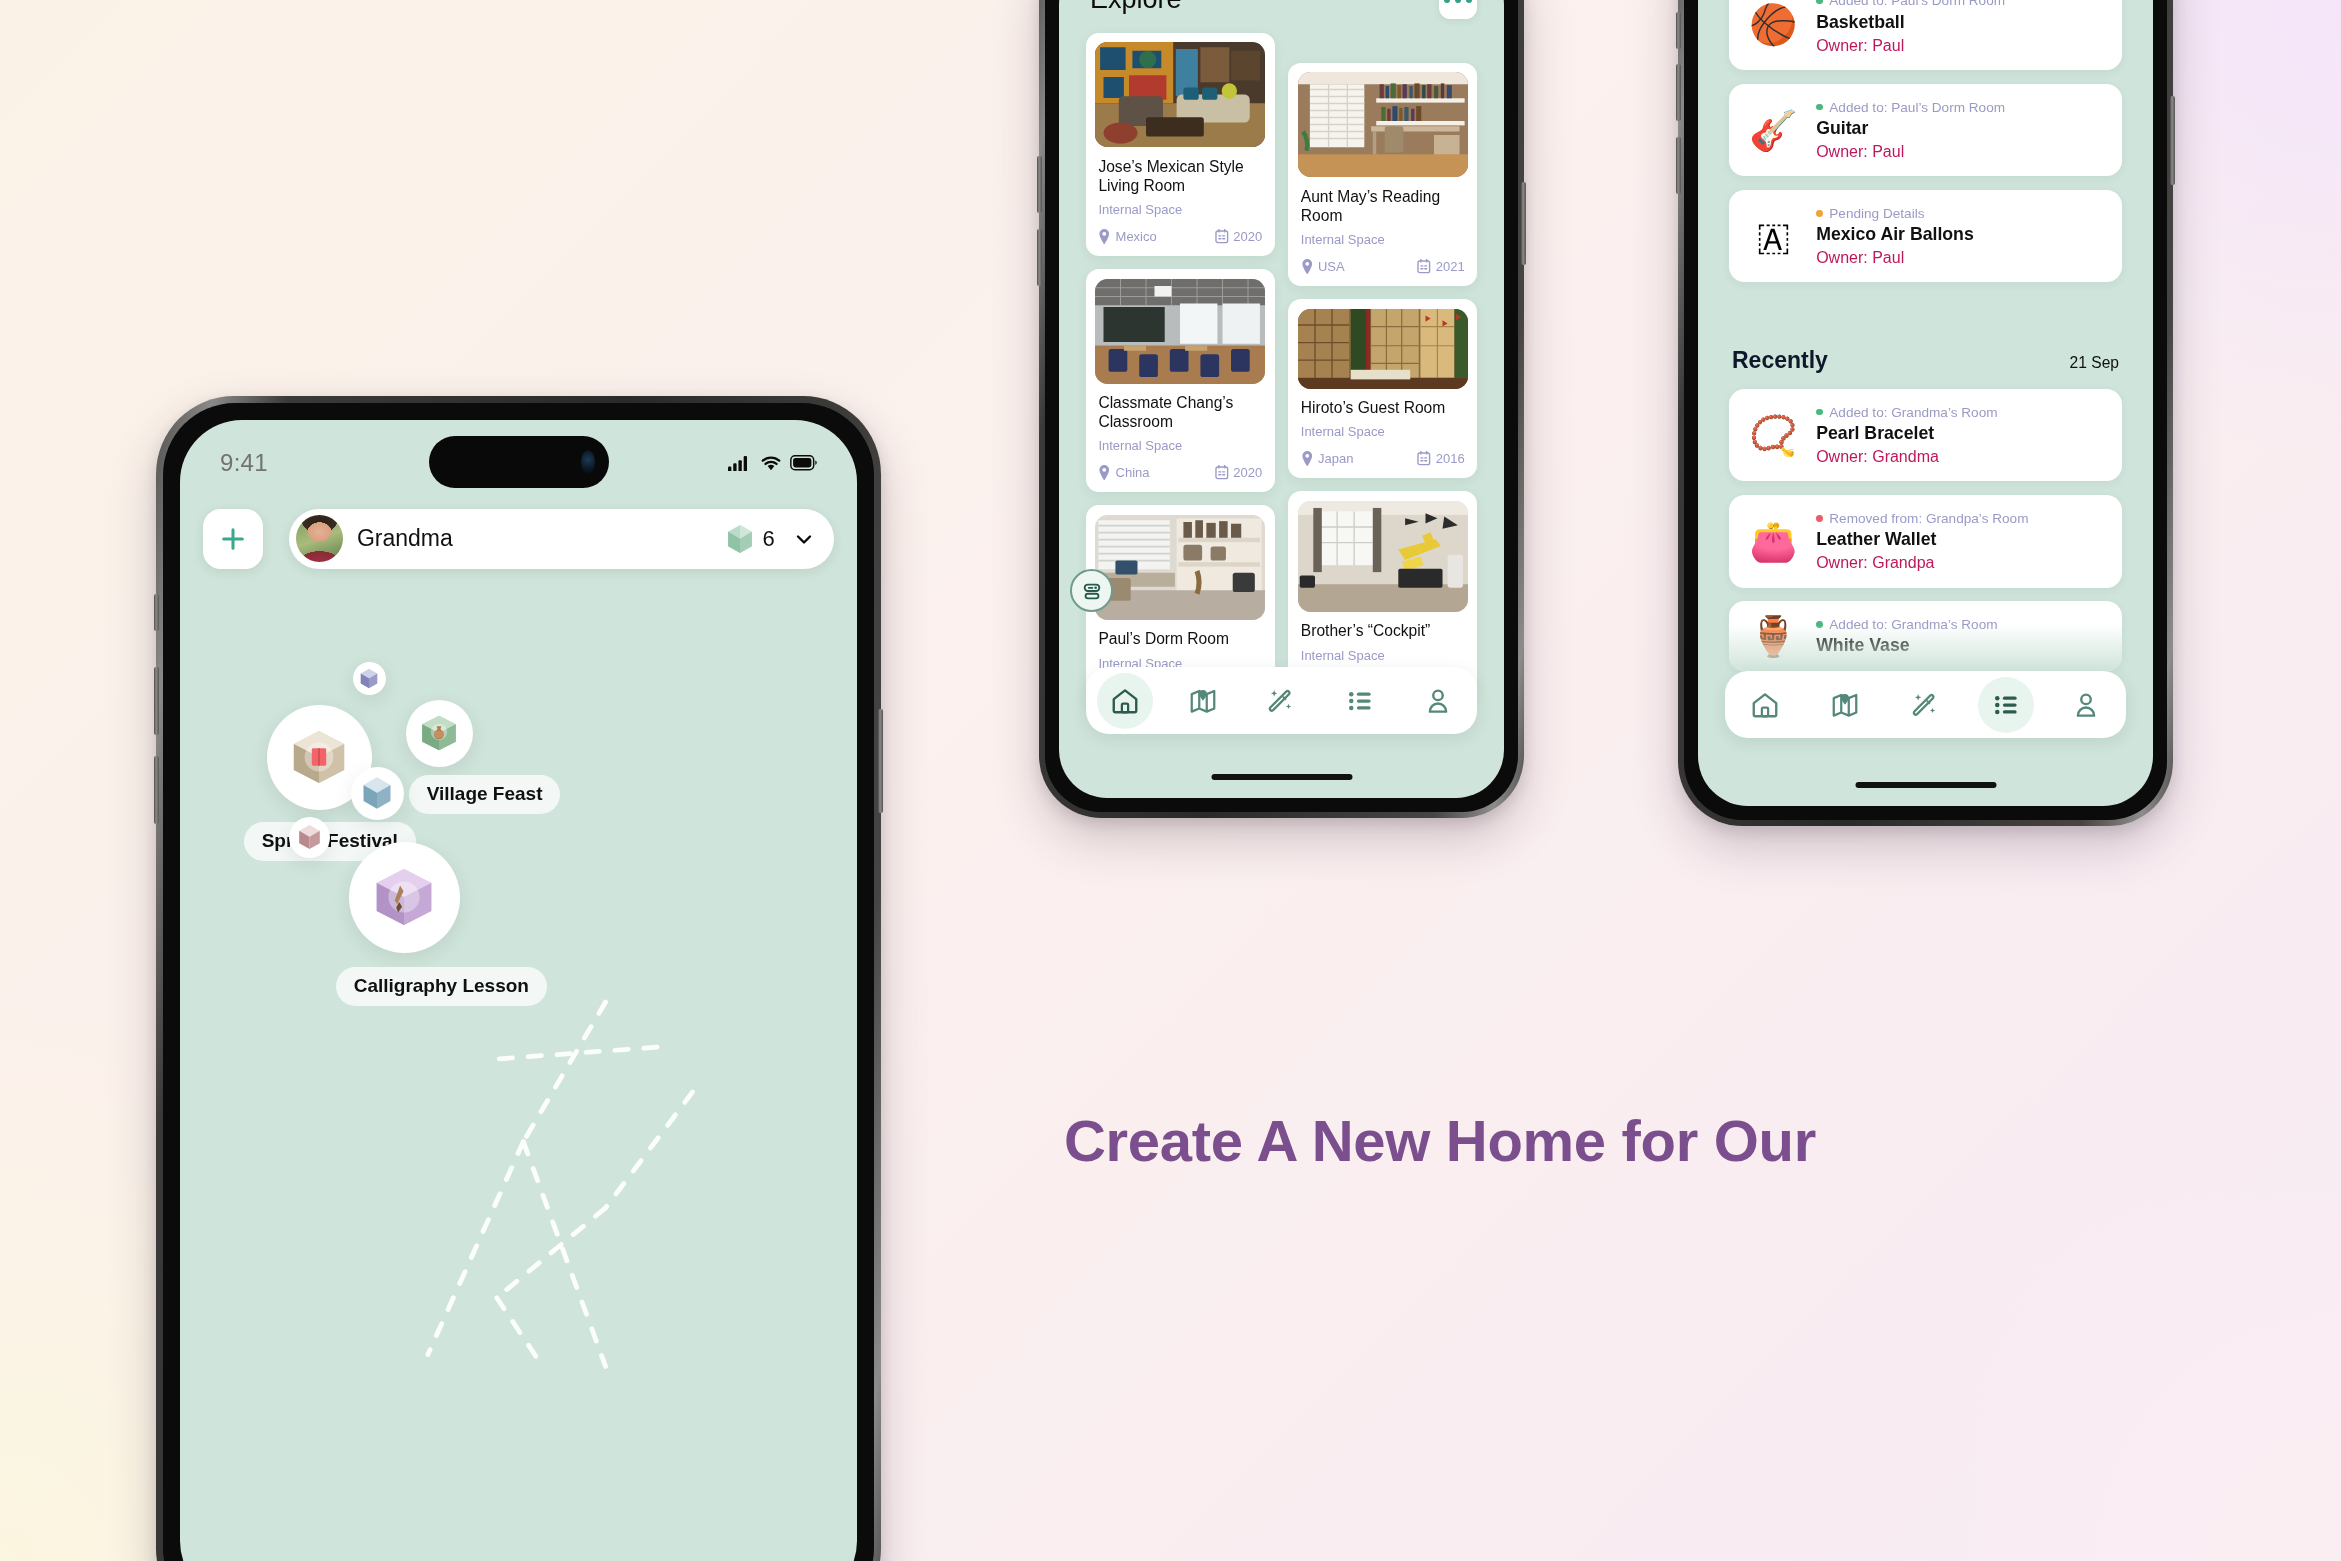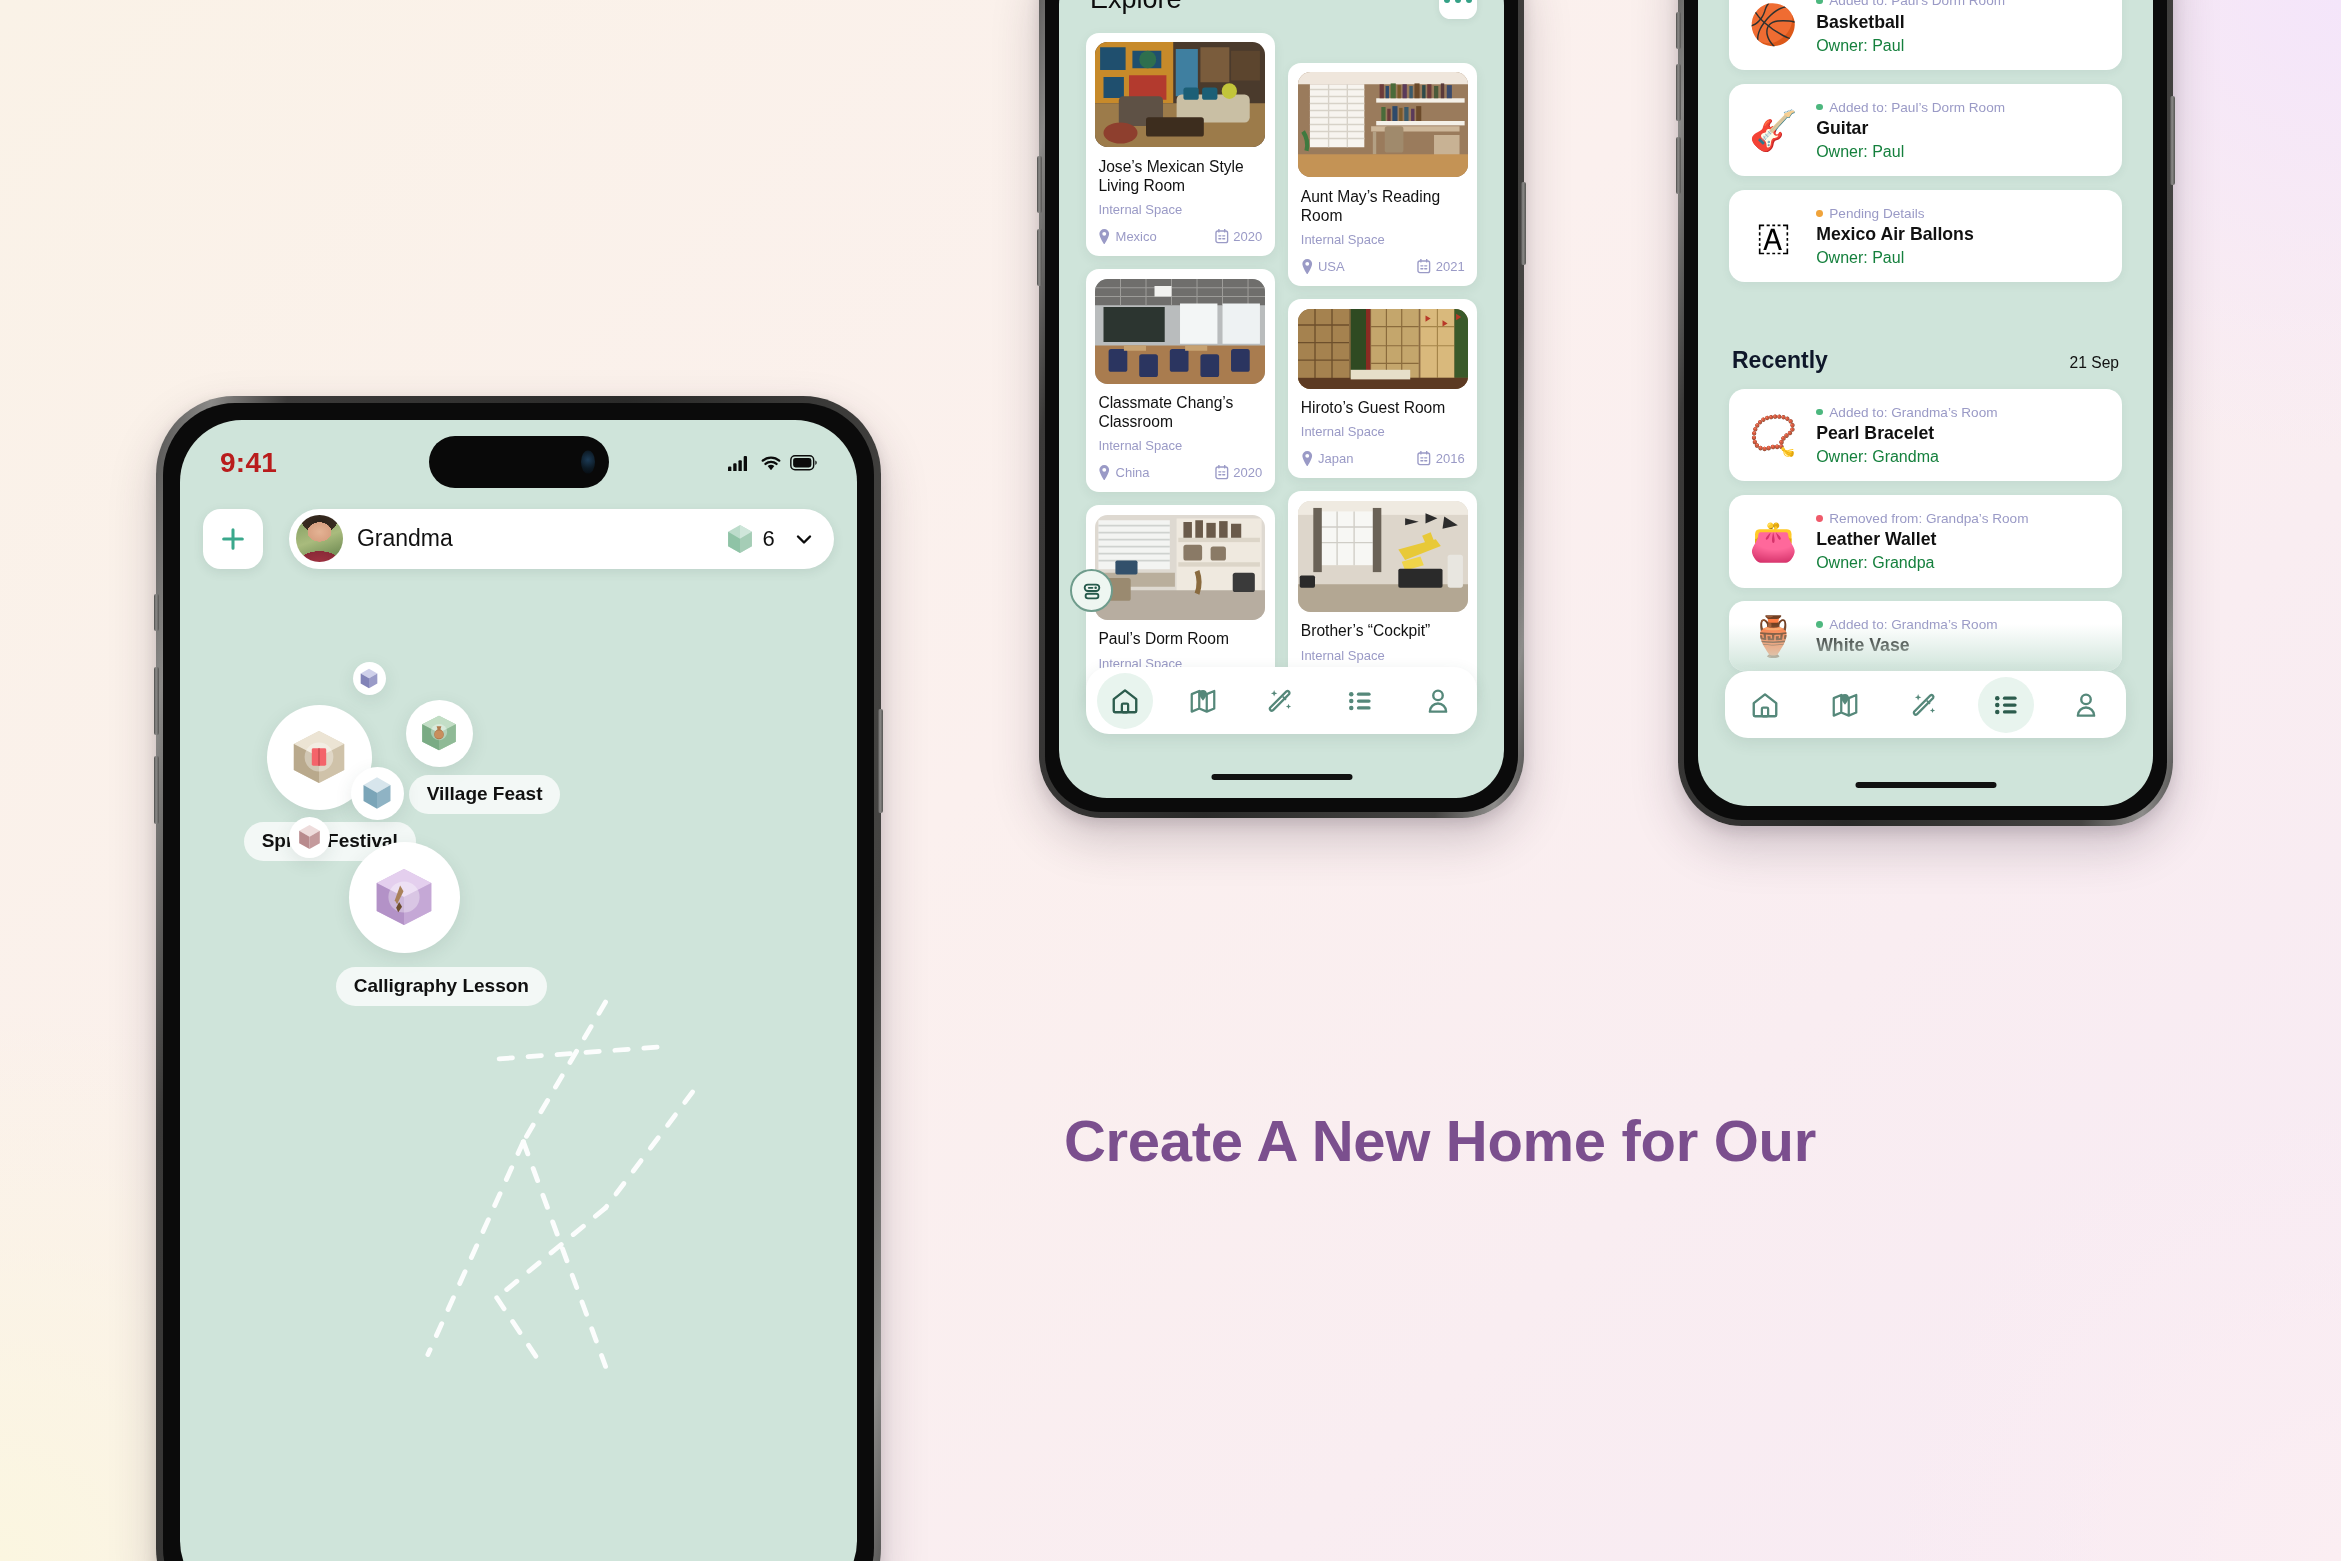--- a/index.html
+++ b/index.html
@@ -55,21 +55,21 @@
     width: 13.6px; height: 23px; border-radius: 50%;
     background: radial-gradient(circle at 50% 40%, #1c3b56 0%, #0d1b26 55%, #060a0e 100%);
   }
 
   
   .status-bar {
     position: absolute; top: 23px; left: 0; right: 0; height: 40px;
     display: flex; align-items: center; justify-content: space-between;
     padding: 0 40px; z-index: 4;
   }
-  .status-time { font-size: 28px; font-weight: 700; color: #b91c1c; letter-spacing: 0.3px; }
+  .status-time { font-size: 24px; font-weight: 400; color: #737373; letter-spacing: 0.3px; }
   .status-icons { display: flex; align-items: center; gap: 8.3px; }
 
   
   #phone1 { left: 156px; top: 396px; width: 725px; height: 1231px; }
 
   .p1-topbar {
     position: absolute; top: 89px; left: 23px; right: 23px;
     display: flex; align-items: center; gap: 26px; z-index: 5;
   }
   .add-btn {
@@ -166,21 +166,21 @@
     background: #fff; border-radius: 15.6px; padding: 15.6px 17.7px;
     display: flex; align-items: center; gap: 15.6px;
     box-shadow: 0 2.6px 9.4px rgba(40,70,60,.06);
     flex: 0 0 auto;
   }
   .act-emoji { width: 54px; font-size: 39px; text-align: center; line-height: 1; flex: 0 0 auto; }
   .act-body { flex: 1; min-width: 0; }
   .act-status { display: flex; align-items: center; gap: 6.3px; font-size: 13.6px; color: #9a9ac6; }
   .act-status .dot { width: 6.8px; height: 6.8px; border-radius: 50%; flex: 0 0 auto; }
   .act-title { font-size: 17.7px; font-weight: 700; color: #111; margin-top: 3.1px; }
-  .act-owner { font-size: 16px; color: #15803d; margin-top: 4.2px; }
+  .act-owner { font-size: 16px; color: #be185d; margin-top: 4.2px; }
 
   .section-head {
     display: flex; align-items: baseline; justify-content: space-between;
     padding: 7.3px 3.1px 1px; flex: 0 0 auto;
   }
   .section-title { font-size: 23px; font-weight: 700; color: #0f172a; margin-top: 44px; }
   .section-date { font-size: 15.6px; color: #111; }
 
   .fade-card { position: relative; }
   .fade-card::after {

